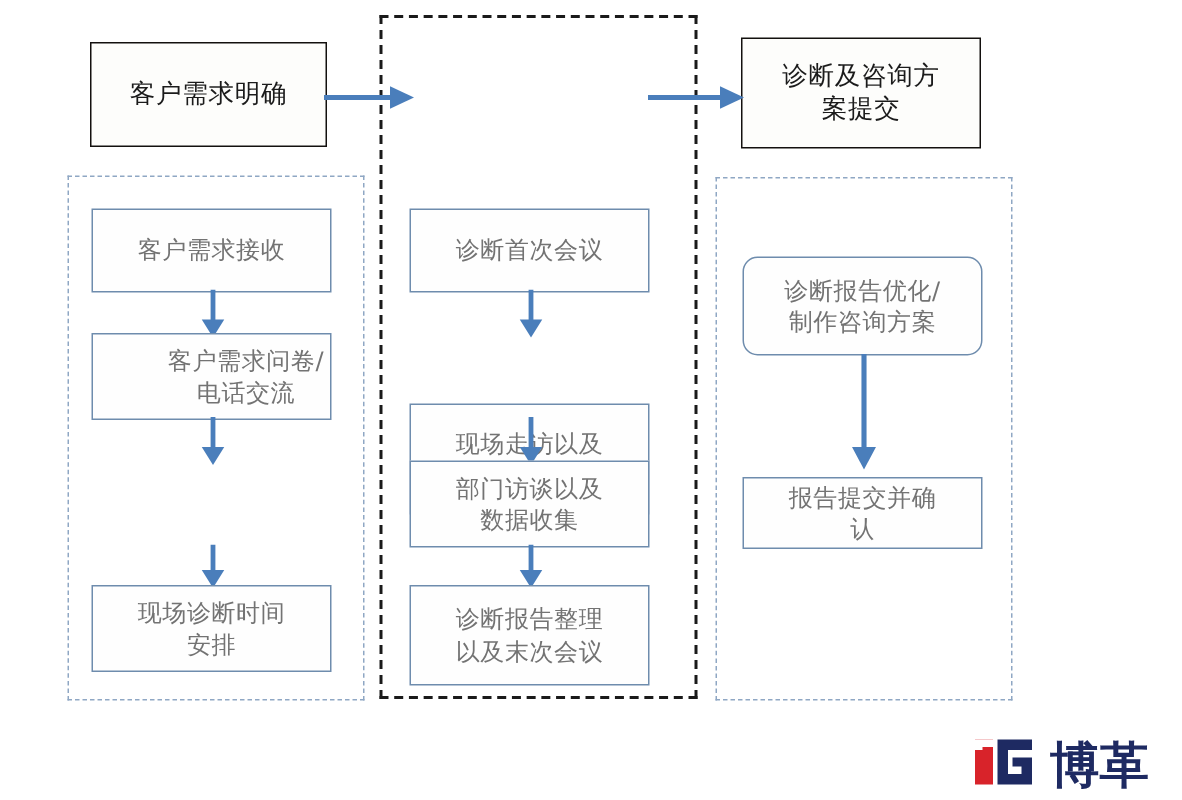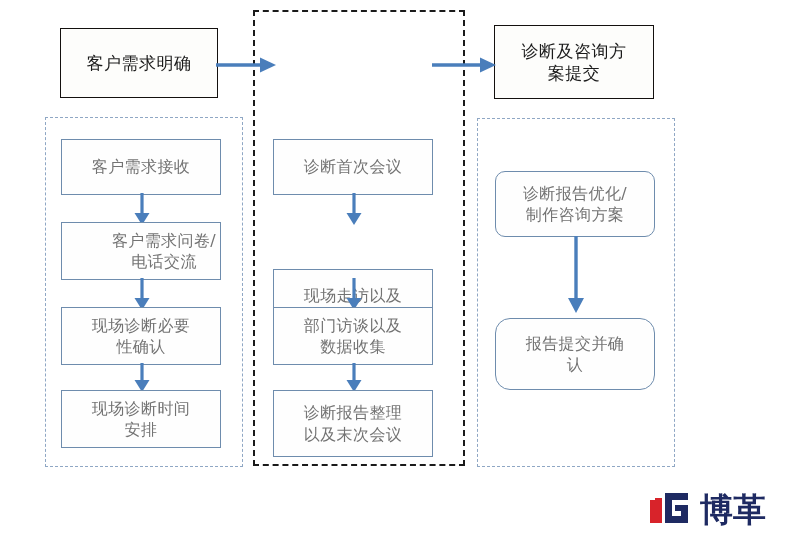--- a/index.html
+++ b/index.html
@@ -131,24 +131,20 @@
   <div class="step-box" style="left:61px; top:222px; width:160px; height:58px;padding-left:46px;">
     <span class="txt">客户需求问卷/
 电话交流</span>
   </div>
 
   <svg class="arrow" style="left:130px; top:278px; width:24px; height:33px;" viewBox="0 0 24 33">
     <line x1="12" y1="0" x2="12" y2="22" stroke="#4a7ebb" stroke-width="3.2"></line>
     <polygon points="4.5,20 19.5,20 12,32" fill="#4a7ebb"></polygon>
   </svg>
 
-  <div class="step-box" style="left:61px; top:307px; width:160px; height:58px;">
-    <span class="txt">现场诊断必要
-性确认</span>
-  </div>
 
   <svg class="arrow" style="left:130px; top:363px; width:24px; height:30px;" viewBox="0 0 24 30">
     <line x1="12" y1="0" x2="12" y2="19" stroke="#4a7ebb" stroke-width="3.2"></line>
     <polygon points="4.5,17 19.5,17 12,29" fill="#4a7ebb"></polygon>
   </svg>
 
   <div class="step-box" style="left:61px; top:390px; width:160px; height:58px;text-align:center;">
     <span class="txt">现场诊断时间
 安排</span>
   </div>
@@ -190,21 +186,21 @@
   <div class="step-box" style="left:495px; top:171px; width:160px; height:66px;border-radius:10px;">
     <span class="txt">诊断报告优化/
 制作咨询方案</span>
   </div>
 
   <svg class="arrow" style="left:564px; top:236px; width:24px; height:78px;" viewBox="0 0 24 78">
     <line x1="12" y1="0" x2="12" y2="65" stroke="#4a7ebb" stroke-width="3.4"></line>
     <polygon points="4,62 20,62 12,77" fill="#4a7ebb"></polygon>
   </svg>
 
-  <div class="step-box" style="left:495px; top:318px; width:160px; height:72px;border-radius:15px;">
+  <div class="step-box" style="left:495px; top:318px; width:160px; height:48px;">
     <span class="txt">报告提交并确
 认</span>
   </div>
 
   <svg id="logo" viewBox="0 0 132 42">
 
     <path d="M2 6 L14 6 L14 36 L2 36 Z" fill="#d8232a"></path>
     <path d="M2 6 L14 6 L14 11 L7 11 L7 13 L2 13 Z" fill="#ffffff"></path>
 
     <path d="M17 6 L40 6 L40 13 L24 13 L24 29 L33 29 L33 24 L27 24 L27 18 L40 18 L40 36 L17 36 Z" fill="#1e2a62"></path>

